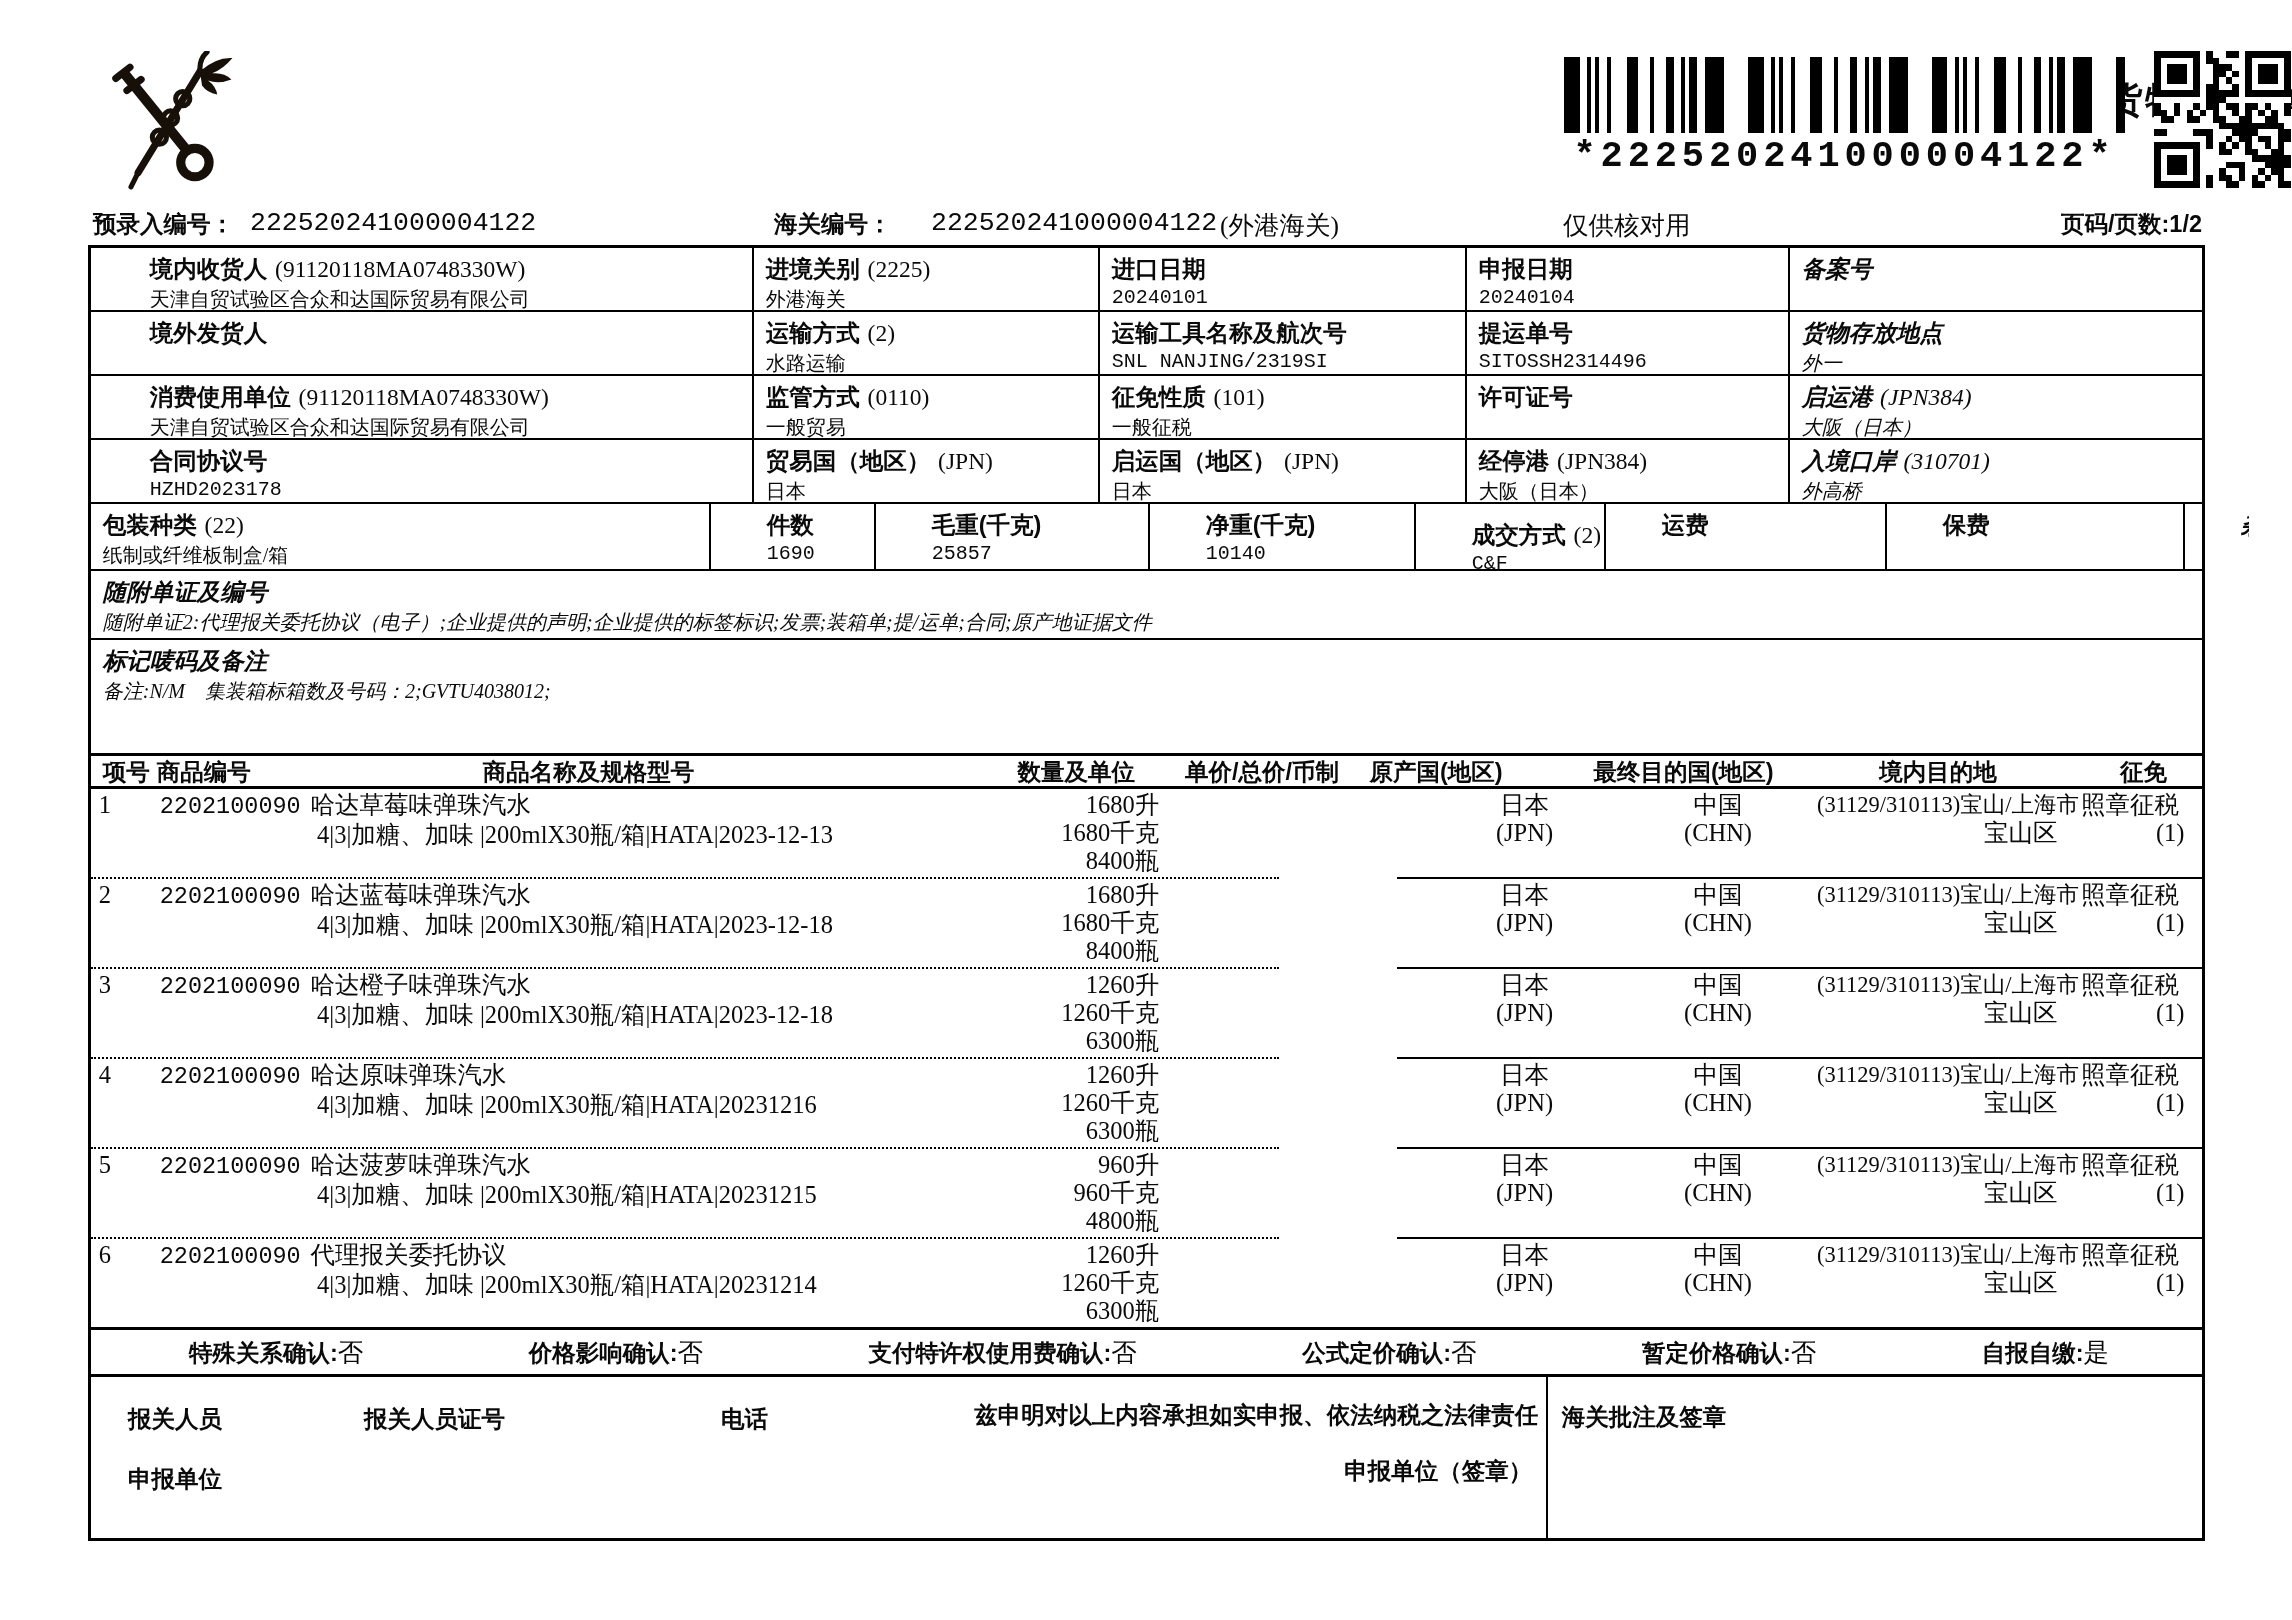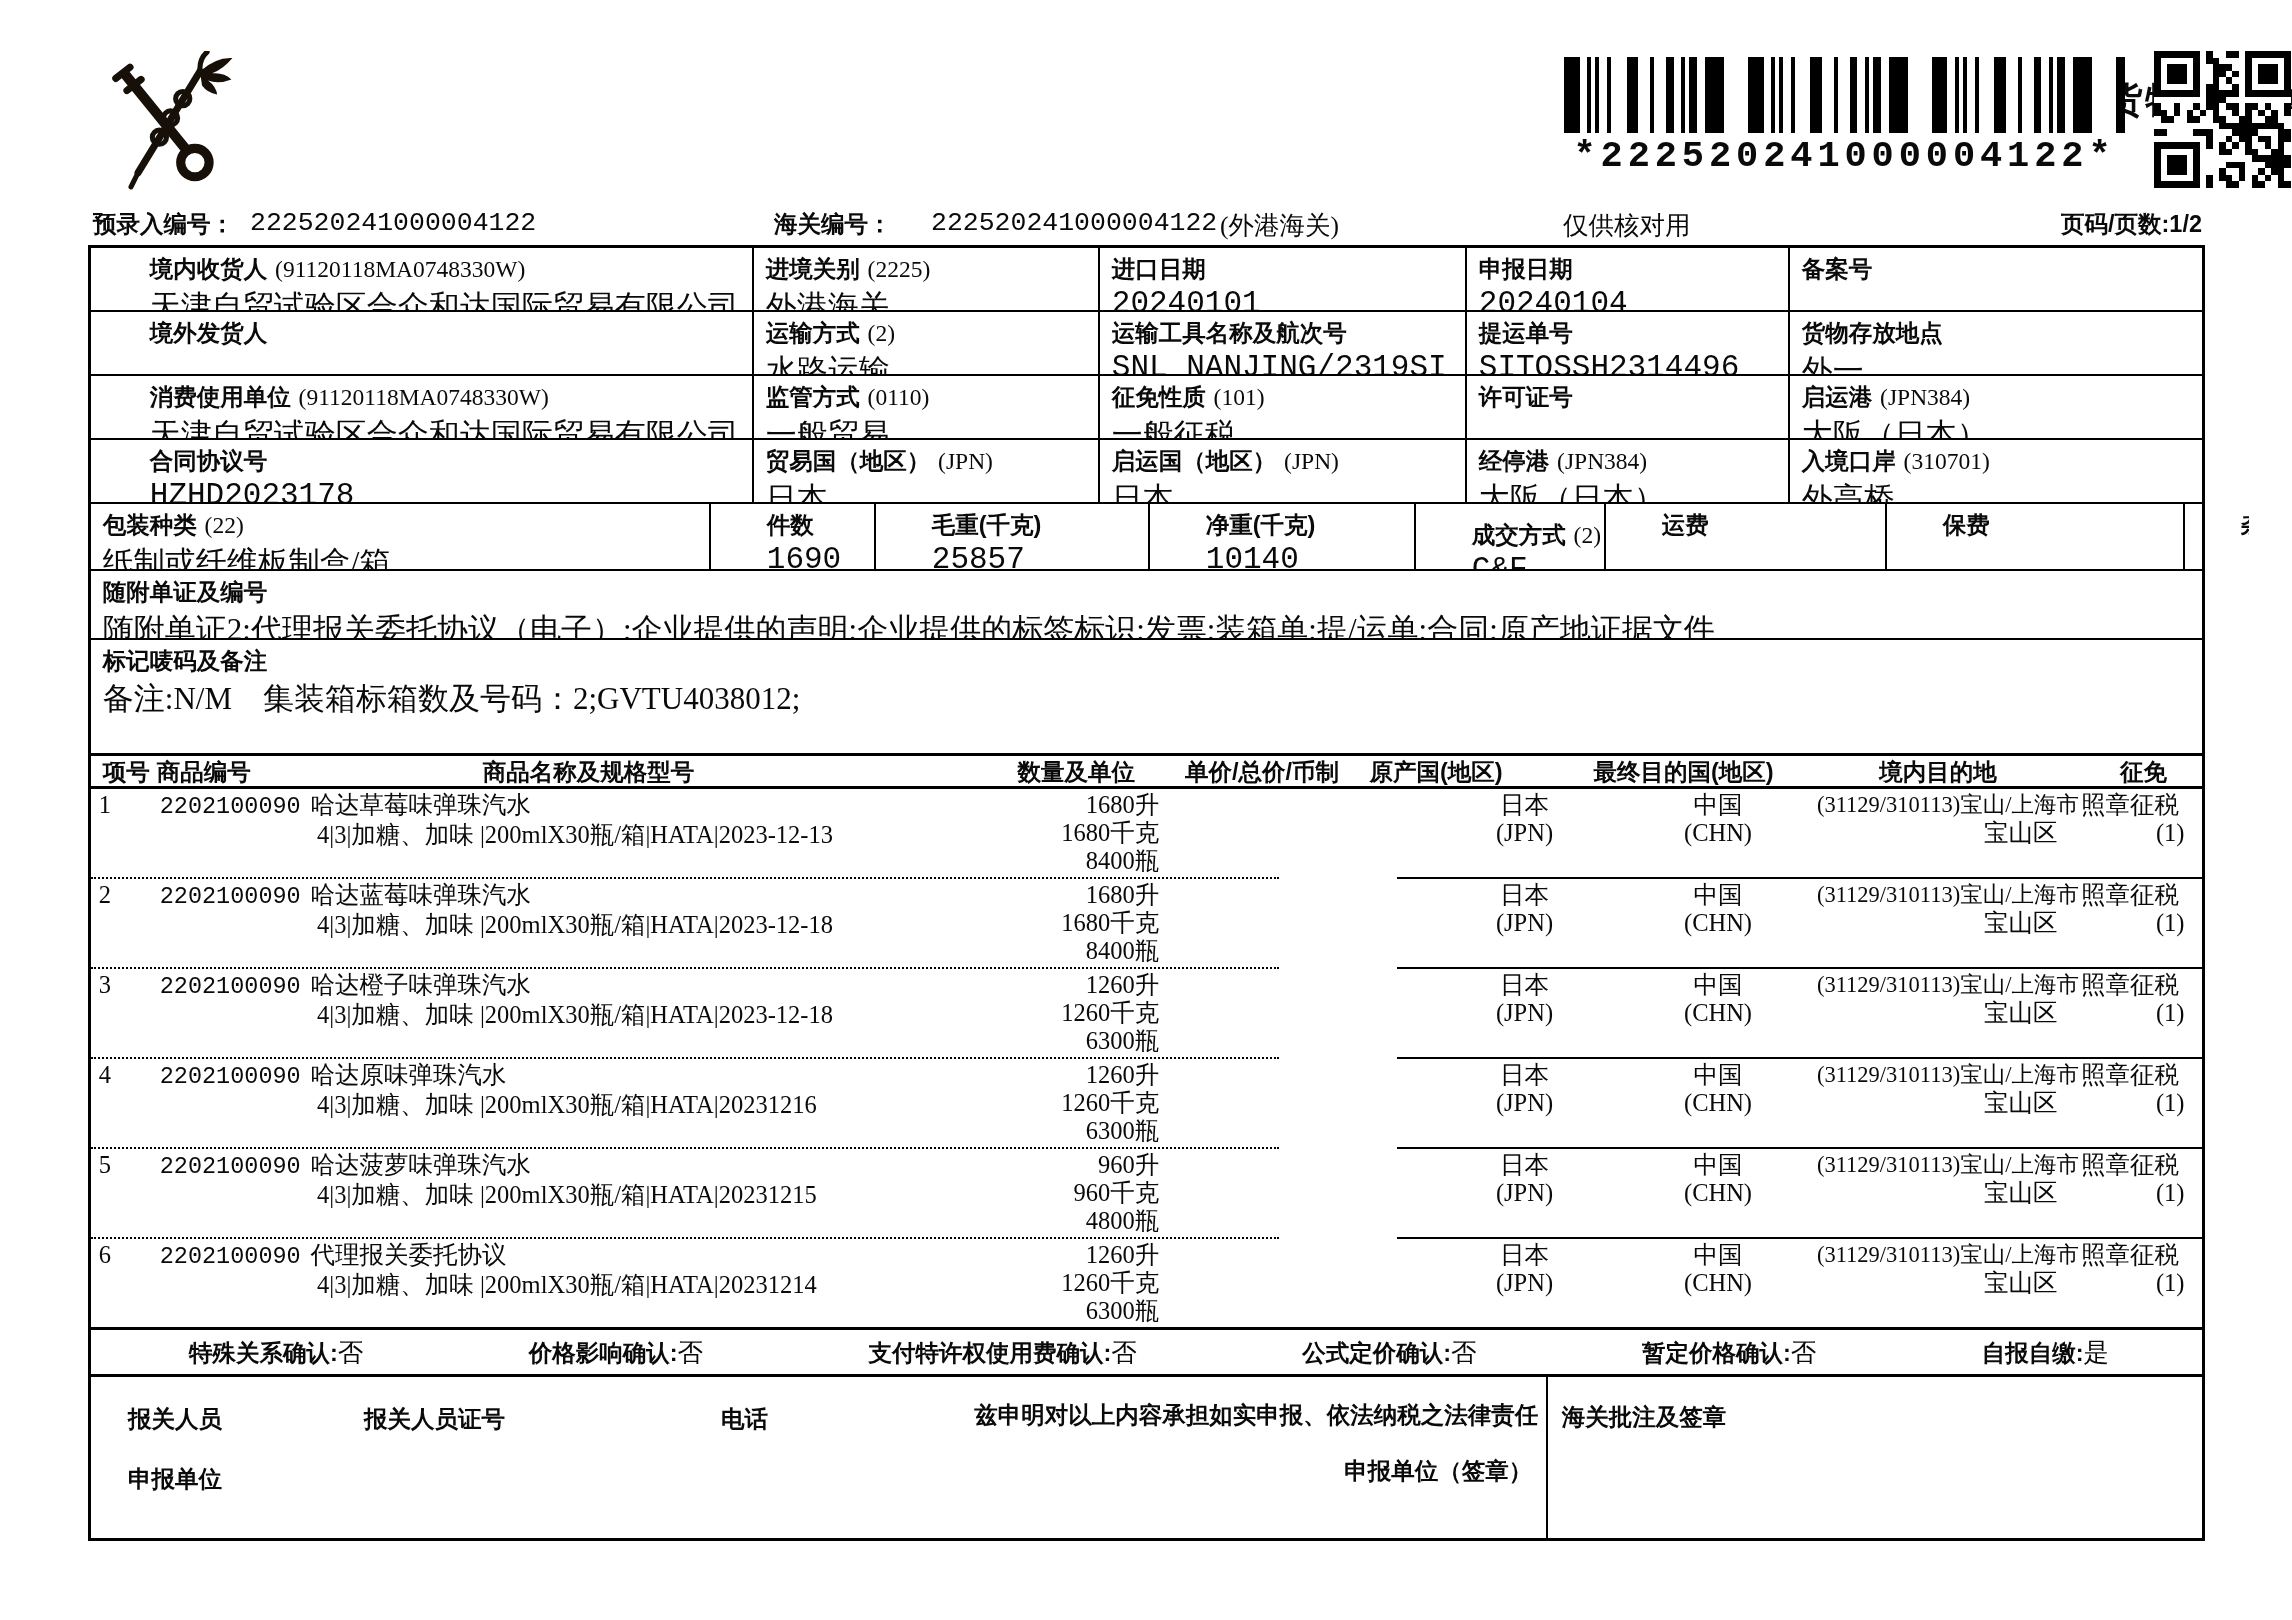--- a/index.html
+++ b/index.html
@@ -27,23 +27,23 @@
   
   .preline { position:absolute; left:0; top:204px; width:2293px; height:41px; font-size:25.5px; }
   .preline > span { position:absolute; top:3.9px; white-space:nowrap; }
 
   
   .fbox { position:absolute; left:88px; top:245px; width:2117px; border:3.9px solid #000; background:#fff; }
   .frow { display:grid; border-bottom:2.9px solid #000; }
   .cols-main { grid-template-columns:616px 346px 367px 323px 1fr;padding-left:47px; }
   .cols-fees { grid-template-columns:620px 121px 230px 222px 146px 237px 254px 1fr;gap:44px; }
   .fcell { padding:4.9px 7.8px 0 11.8px; border-right:2.9px solid #000; overflow:hidden; white-space:nowrap; }
-  .fcell:last-child { border-right:none; }
+  .fcell:last-child { border-right:none;font-style:italic; }
   .fcode { font-weight:400; font-size:23.5px; margin-left:7.8px; font-family:"Liberation Serif","DejaVu Serif",serif; }
-  .fval { font-size:31px; margin-top:1px; }
+  .fval { font-size:20px; margin-top:1px; }
   .r1,.r2,.r3,.r4 { height:64px; }
   .r5 { height:67px; }
   .rdocs { height:69px; }
   .rmarks { height:113px; border-bottom:none; }
   .wide { display:block; }
   .low { display:inline-block; margin-top:9.8px; }
 
   
   .ithead {
     display:grid; grid-template-columns:54px 191px 505px 328px 186px 216px 225px 284px 127px;

